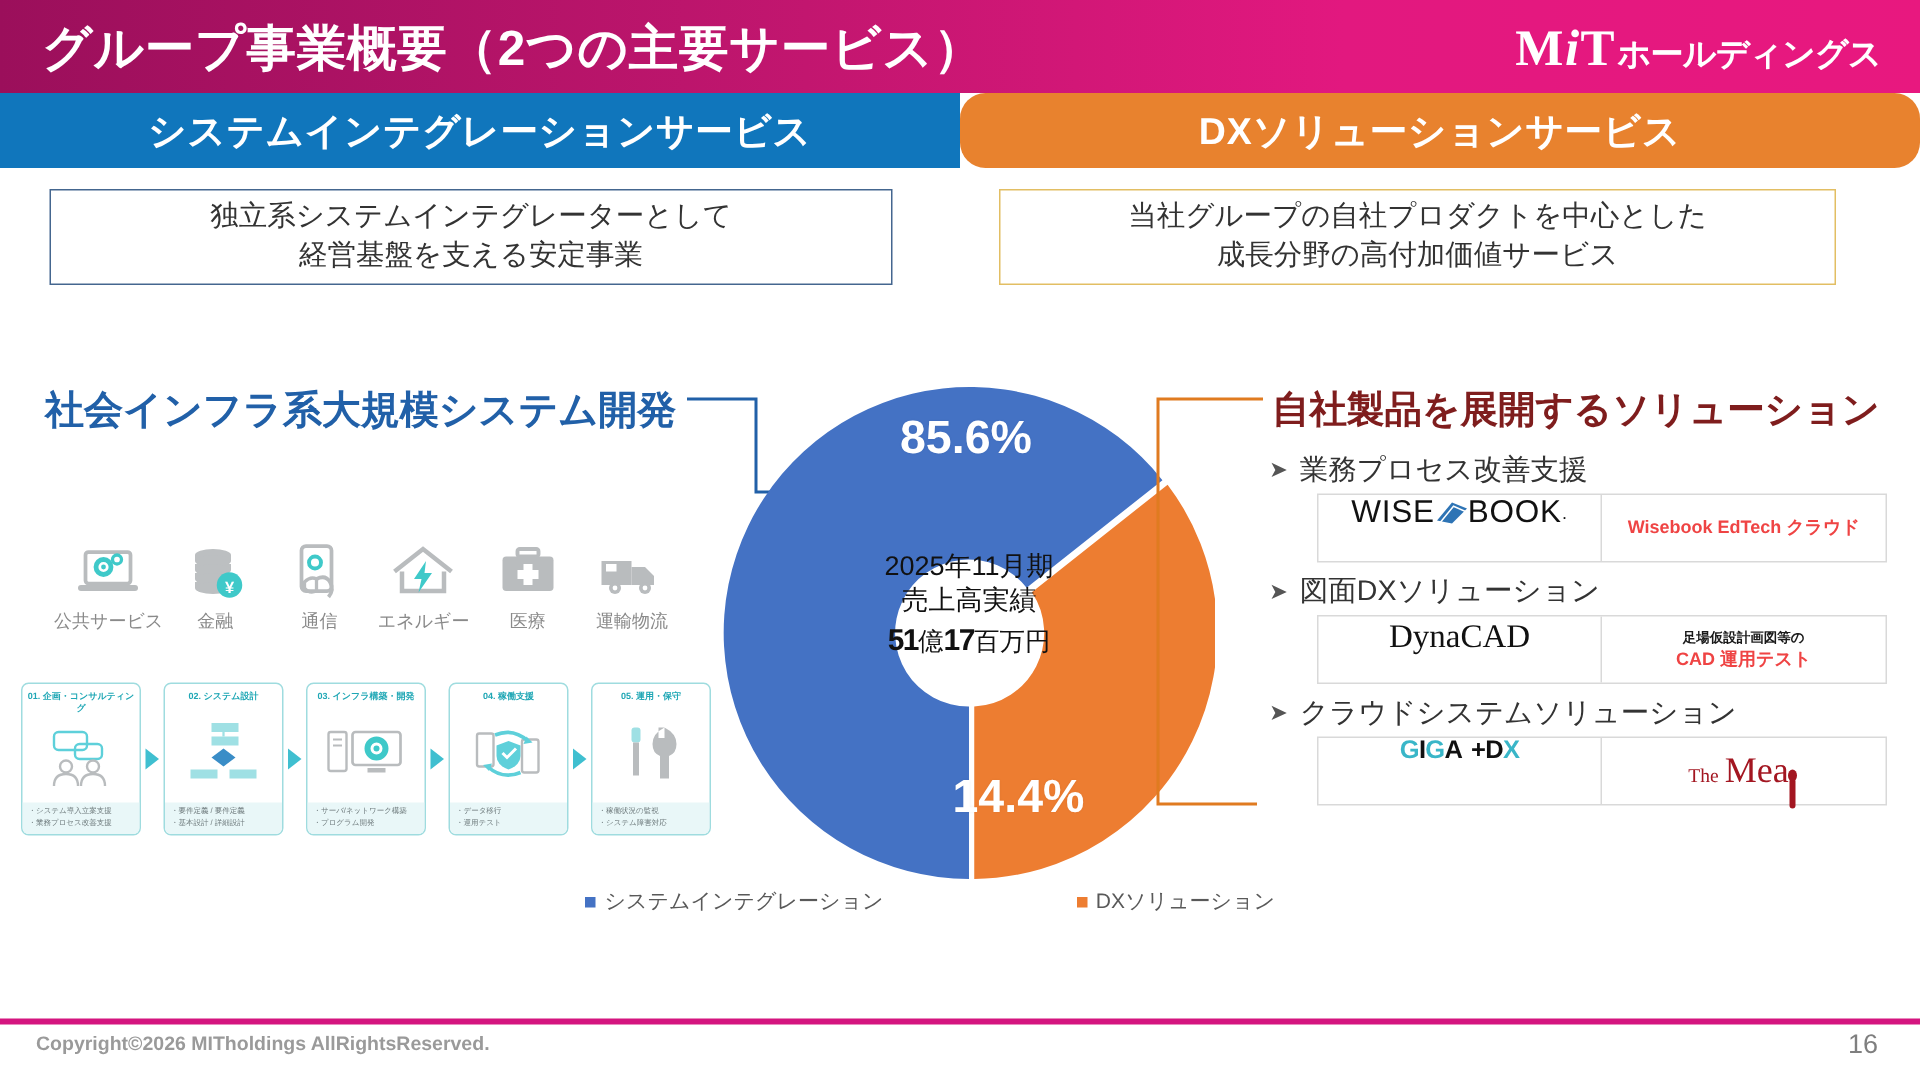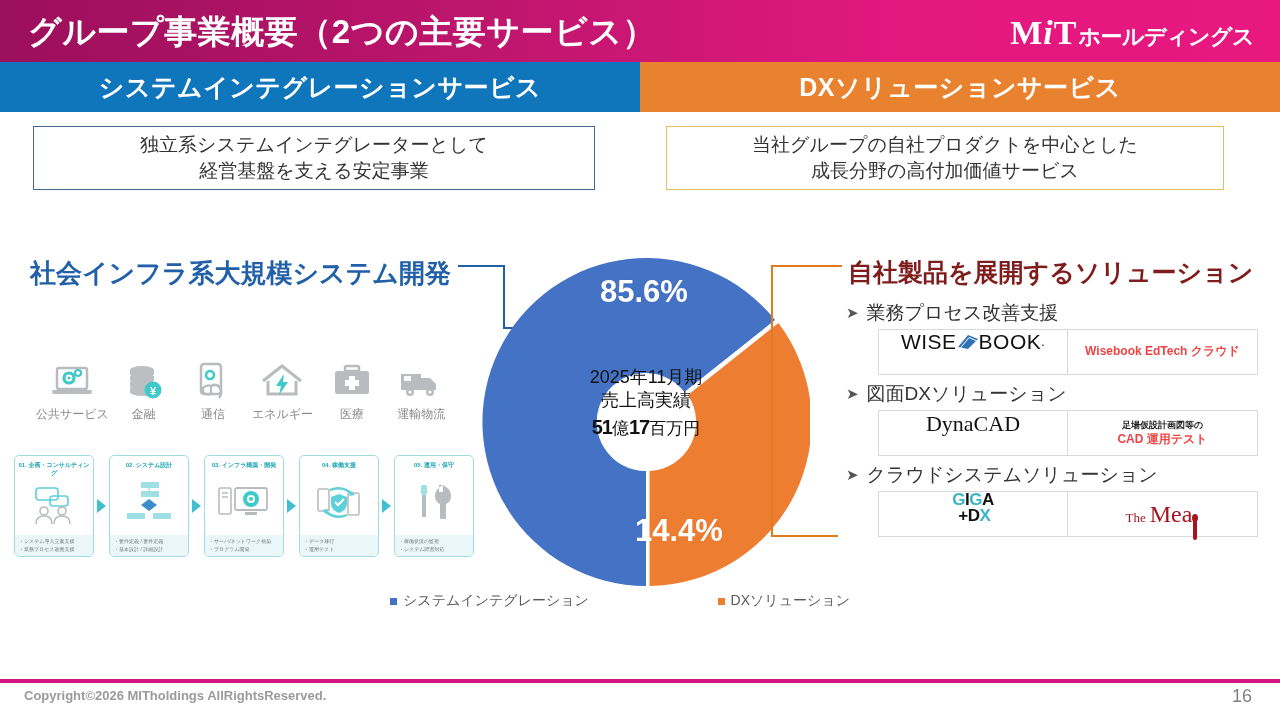--- a/index.html
+++ b/index.html
@@ -31,21 +31,21 @@
   }
   .logo .jp{font-size:22px;font-weight:bold;margin-left:2px;letter-spacing:-.5px;}
 
   
   .bar{
     position:absolute;top:62px;height:50px;
     display:flex;align-items:center;justify-content:center;
     font-size:25px;font-weight:bold;color:#fff;letter-spacing:.5px;
   }
   .bar-left{left:0;width:640px;background:#1076BC;}
-  .bar-right{left:640px;width:640px;background:#E8822E;}
+  .bar-right{left:640px;width:640px;background:#E8822E;border-radius:17px;}
 
   
   .desc{
     position:absolute;top:126px;height:62px;
     border:1.5px solid #44668F;background:#fff;
     display:flex;flex-direction:column;align-items:center;justify-content:center;
     font-size:19px;color:#333;line-height:1.35;
   }
   .desc-left{left:33px;width:560px;}
   .desc-right{left:666px;width:556px;border-color:#E2BE63;}
@@ -119,21 +119,21 @@
     margin-top:3px;margin-left:32px;height:44px;border:1px solid #d9d9d9;
     display:flex;background:#fff;
   }
   .prod-box .cellA{flex:0 0 188px;display:flex;align-items:flex-start;justify-content:center;border-right:1px solid #d9d9d9;}
   .prod-box .cellB{flex:1;display:flex;align-items:center;justify-content:center;text-align:center;}
   .cellB .b-txt{font-size:12px;font-weight:bold;color:#ef4444;line-height:1.3;}
   .cellB .b-sub{font-size:9px;font-weight:bold;color:#1a1a1a;}
 
   .wisebook{display:flex;align-items:center;font-size:21px;color:#111;letter-spacing:.5px;}
   .dynacad{font-family:"Liberation Serif","DejaVu Serif",serif;font-size:22px;color:#111;}
-  .gigadx{display:flex;flex-direction:column;line-height:.92;font-weight:bold;font-size:17px;}
+  .gigadx{display:flex;flex-direction:row;line-height:.92;font-weight:bold;font-size:17px;}
   .gigadx .r1{letter-spacing:-.5px;}
   .gigadx .r2{letter-spacing:-.5px;margin-left:6px;}
   .themeal{font-family:"Liberation Serif","DejaVu Serif",serif;color:#A31621;display:flex;align-items:baseline;}
   .themeal .the{font-size:13px;margin-right:4px;}
   .themeal .meal{font-size:24px;position:relative;}
 
   
   .footer-line{position:absolute;left:0;top:679px;width:1280px;height:4px;background:#D4157F;}
   .copyright{position:absolute;left:24px;top:688px;font-size:13px;font-weight:bold;color:#9a9a9a;}
   .pageno{position:absolute;right:28px;top:686px;font-size:18px;color:#7f7f7f;}

